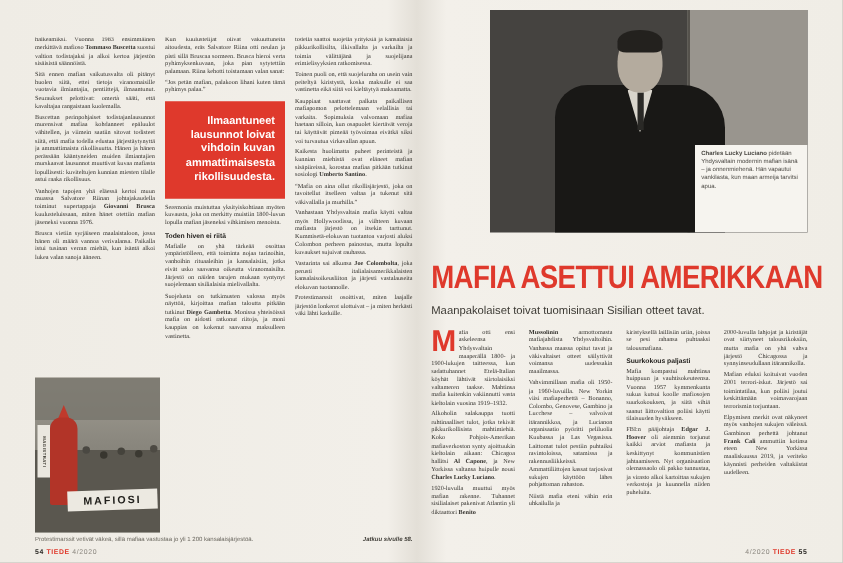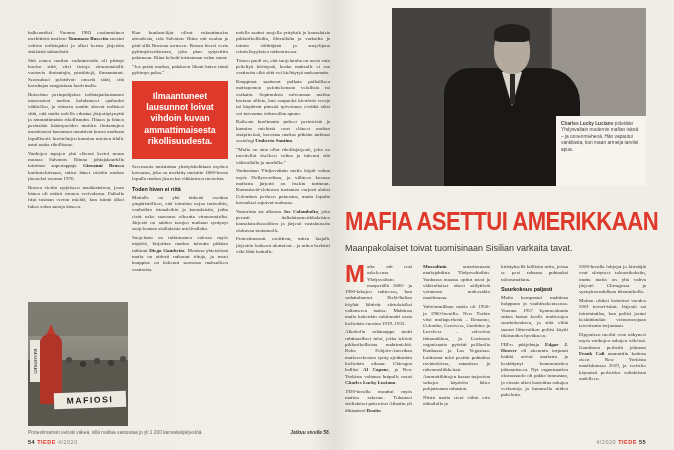--- a/index.html
+++ b/index.html
@@ -15,21 +15,21 @@
   .bodytext p.subhead{font-family:"Liberation Sans",sans-serif;font-size:5.4px;
     font-weight:bold;color:#23211e;margin:3.5px 0 2px;text-align:left}
   .col{position:absolute;overflow:hidden}
 
   
   #left-col1{left:28px;top:30px;width:96px;height:266px}
   #left-col2{left:132px;top:30px;width:96px;height:398px}
   #left-col3{left:236px;top:30px;width:94px;height:398px}
 
   .pullquote{background:#df392c;color:#ffffff;font-family:"Liberation Sans",sans-serif;
-    font-weight:bold;font-size:8.8px;line-height:1.3;padding:10px 8px 11px;margin:4px 0 5px;text-align:center}
+    font-weight:bold;font-size:8.8px;line-height:1.3;padding:10px 8px 11px;margin:4px 0 5px;text-align:right}
 
   
   #protest-photo{position:absolute;left:28px;top:302px;width:100px;height:124px;overflow:hidden;
     background:linear-gradient(180deg,#a29e93 0%,#8b887f 40%,#6f6c64 100%)}
   .buildings{position:absolute;left:0;top:0;width:100%;height:34px;background:#77746c;opacity:.8}
   .crowd{position:absolute;left:0;top:58px;width:100%;height:66px;background:#5a574f}
   .heads{position:absolute;left:10px;top:56px;width:6px;height:6px;border-radius:50%;background:#44423c;
     box-shadow:14px 2px 0 #3c3a35,28px -1px 0 #4a4842,42px 3px 0 #38362f,56px 0 0 #45433c,70px 2px 0 #3b3932,82px -2px 0 #4d4a43}
   .robe{position:absolute;left:12px;top:32px;width:22px;height:70px;background:#b23428;border-radius:9px 9px 2px 2px}
   .mitre{position:absolute;left:18px;top:22px;width:10px;height:12px;background:#c03a2c;
@@ -137,21 +137,21 @@
     <div class="shirt"></div>
     <div class="tie"></div>
     <div class="head"></div>
     <div class="hair"></div>
     <div id="portrait-caption">
         <p class="para"><b>Charles Lucky Luciano</b><span> pidetään Yhdysvaltain modernin mafian isänä – ja onnenmiehenä. Hän vapautui vankilasta, kun maan armeija tarvitsi apua.</span></p>
       </div>
   </div>
 
   <div id="headline">MAFIA ASETTUI AMERIKKAAN</div>
-  <div id="subtitle">Maanpakolaiset toivat tuomisinaan Sisilian varkaita tavat.</div>
+  <div id="subtitle">Maanpakolaiset toivat tuomisinaan Sisilian otteet tavat.</div>
 
   <div id="right-cols">
     <div class="rcol bodytext">
       <p><span class="dropcap">M</span><span>afia otti ensi askeleensa Yhdysvaltain maaperällä 1800- ja 1900-lukujen taitteessa, kun sadattuhannet Etelä-Italian köyhät lähtivät siirtolaisiksi valtameren taakse. Mahtinsa mafia kuitenkin vakiinnutti vasta kieltolain vuosina 1919–1932.</span></p>
       <div>
           <p class="para"><span>Alkoholin salakauppa tuotti ruhtinaalliset tulot, jotka tekivät pikkurikollisista mahtimiehiä. Koko Pohjois-Amerikan mafiaverkoston synty ajoittuukin kieltolain aikaan: Chicagoa hallitsi </span><b>Al Capone</b><span>, ja New Yorkissa valtansa huipulle nousi </span><b>Charles Lucky Luciano</b><span>.</span></p>
           <p class="para"><span>1920-luvulla muuttui myös mafian rakenne. Tuhannet sisilialaiset pakenivat Atlantin yli diktaattori </span><b>Benito</b></p>
         </div>
     </div>
     <div class="rcol bodytext">

